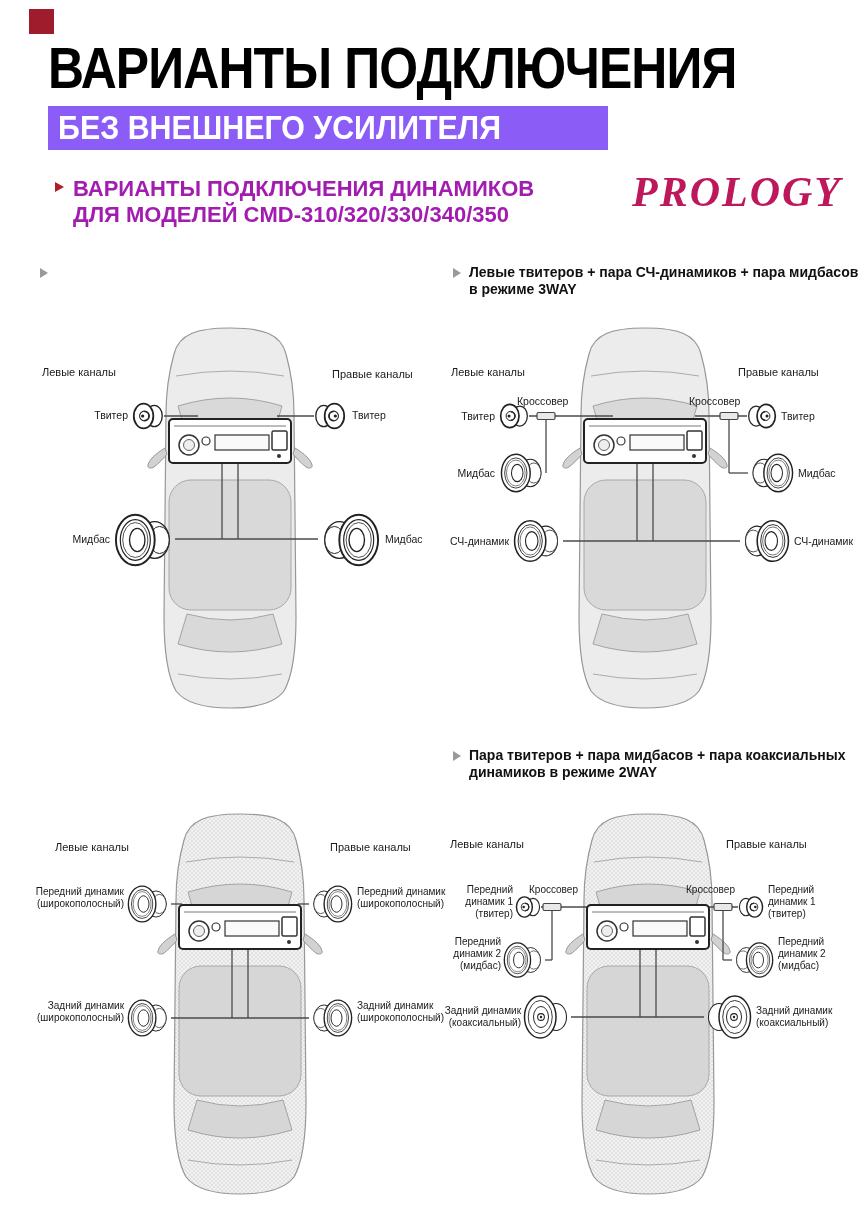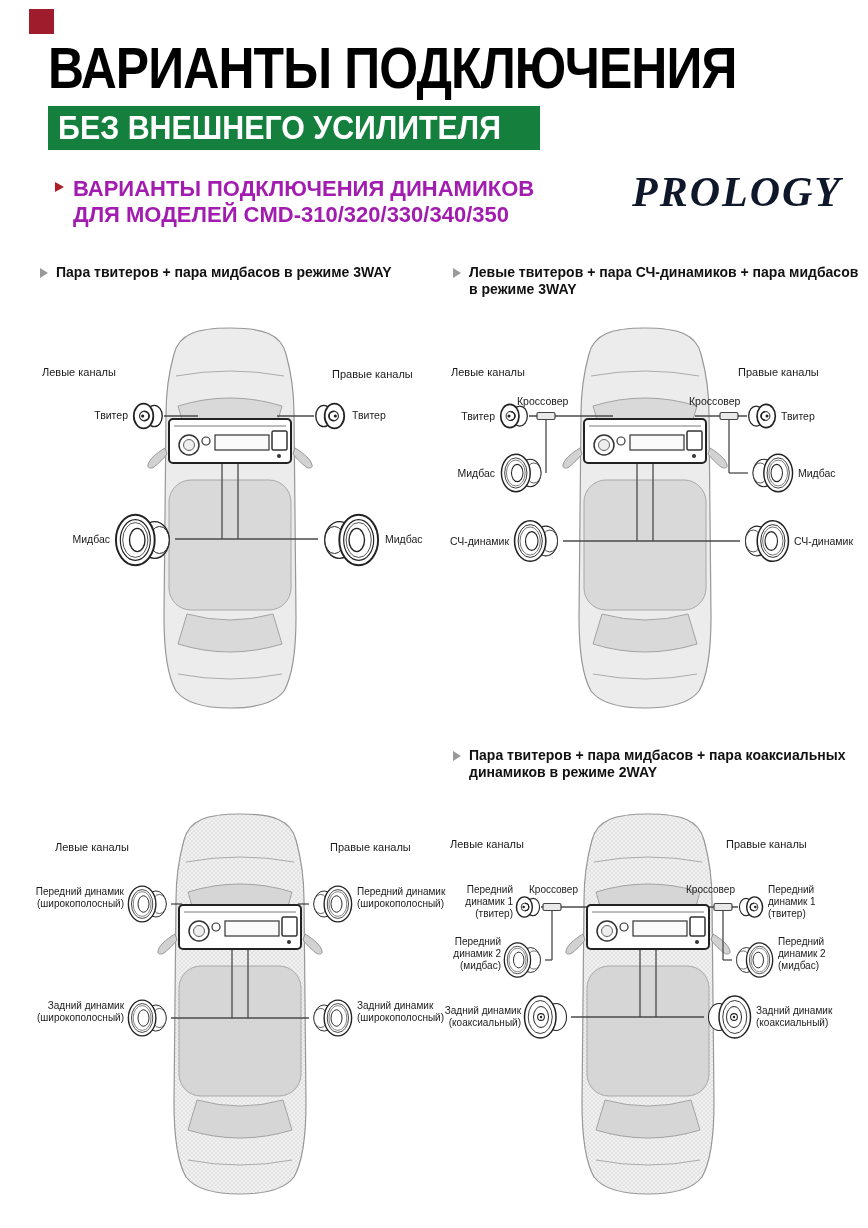--- a/index.html
+++ b/index.html
@@ -1,31 +1,31 @@
 <!DOCTYPE html>
 <html><head>
 <meta charset="utf-8">
 <style>
   html,body{margin:0;padding:0}
   body{width:868px;height:1228px;background:#fff;position:relative;overflow:hidden;
        font-family:"Liberation Sans",sans-serif;color:#1a1a1a}
   .red-sq{position:absolute;left:29px;top:9px;width:25px;height:25px;background:#9e1c2c}
   .main-title{position:absolute;left:48px;top:34px;font-size:58px;font-weight:bold;color:#000;
        white-space:nowrap;letter-spacing:-1px;transform:scaleX(.86);transform-origin:left top}
-  .banner{position:absolute;left:48px;top:106px;width:492px;height:44px;background:#15803d;
+  .banner{position:absolute;left:48px;top:106px;width:560px;height:44px;background:#8b5cf6;
        display:flex;align-items:center}
   .banner .txt{font-size:33px;font-weight:bold;color:#fff;white-space:nowrap;padding-left:11px;
        transform:scaleX(.92);transform-origin:left center}
   .section-head{position:absolute;left:55px;top:176px;display:flex;gap:9px}
   .tri{width:0;height:0;border-top:5px solid transparent;border-bottom:5px solid transparent;flex:none}
   .tri-red{border-left:9px solid #b01e28;margin-top:6px}
   .tri-gray{border-left:8px solid #9a9a9a;margin-top:4px}
   .section-head .txt{font-size:22px;font-weight:bold;color:#a21caf;line-height:26px;white-space:pre-line}
   .brand{position:absolute;left:632px;top:168px;font-family:"Liberation Serif",serif;
-       font-style:italic;font-weight:bold;font-size:42px;color:#0f172a;letter-spacing:2px}
+       font-style:italic;font-weight:bold;font-size:42px;color:#be185d;letter-spacing:2px}
   .quad{position:absolute;width:418px;height:478px}
   .qhead{display:flex;gap:8px;padding-left:10px;padding-top:2px}
   .qhead .txt{font-size:14px;font-weight:bold;color:#111;line-height:17px;white-space:pre-line}
   .dsvg{position:absolute;left:0;top:0}
   .ch{position:absolute;font-size:11px;color:#1a1a1a;white-space:nowrap}
   .lbl{position:absolute;font-size:10.5px;line-height:12px;color:#1a1a1a}
   .sm .lbl{font-size:10px}
   .r{text-align:right}
   .wire{stroke:#4a4a4a;stroke-width:1.3}
   .xover{fill:#e9e9e9;stroke:#444;stroke-width:1.2}
@@ -110,21 +110,20 @@
 <div class="section-head">
   <span class="tri tri-red"></span>
   <div class="txt">ВАРИАНТЫ ПОДКЛЮЧЕНИЯ ДИНАМИКОВ
 ДЛЯ МОДЕЛЕЙ CMD-310/320/330/340/350</div>
 </div>
 <div class="brand">PROLOGY</div>
 
 <div class="quad" style="left:30px;top:262px">
   <div class="qhead">
     <span class="tri tri-gray"></span>
-    <div class="txt">Пара твитеров + пара мидбасов в режиме 3WAY</div>
   </div>
   <svg class="dsvg" width="418" height="478" viewBox="0 0 418 478">
     <use href="#sym-car" x="115" y="60" width="170" height="390"></use>
     <line class="wire" x1="134" y1="154" x2="168" y2="154"></line>
     <line class="wire" x1="247" y1="154" x2="284" y2="154"></line>
     <line class="wire" x1="192" y1="200" x2="192" y2="277"></line>
     <line class="wire" x1="208" y1="200" x2="208" y2="277"></line>
     <line class="wire" x1="145" y1="277" x2="288" y2="277"></line>
     <use href="#sym-tweeter" x="102" y="139" width="32" height="30"></use>
     <g transform="translate(316,139) scale(-1,1)">

